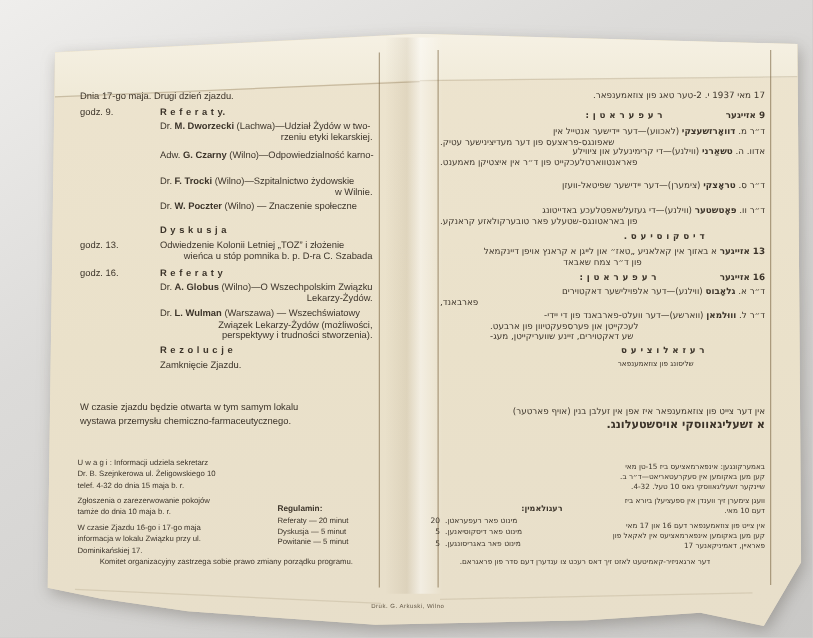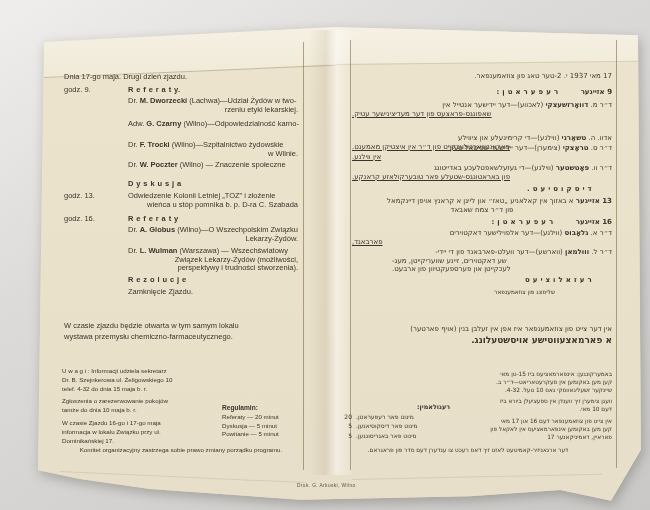--- a/index.html
+++ b/index.html
@@ -36,24 +36,24 @@
   .hd{font-weight:700;letter-spacing:.4px;}
   b{font-weight:700;}
   .center2{text-align:left;width:234px;line-height:10.5px;}
   .small{font-size:6.2px;line-height:8.8px;}
   .gap{height:4px;}
   
   .pg-r{position:absolute;left:352px;top:70px;width:260px;color:#3c342a;
         font-family:"DejaVu Sans",sans-serif;font-size:7px;line-height:8.5px;direction:rtl;}
   .pg-r .row{position:absolute;right:0;width:260px;}
   .y1{text-align:right;white-space:nowrap;padding-left:33px;}
-  .y2{text-align:left;white-space:nowrap;text-decoration:underline;}
+  .y2{text-align:left;white-space:nowrap;}
   .yc{text-align:center;white-space:nowrap;}
   .yind{text-align:left;margin-left:40px;white-space:nowrap;}
-  .yhd{font-weight:700;margin-right:20px;letter-spacing:.3px;}
+  .yhd{font-weight:700;margin-right:48px;letter-spacing:.3px;}
   .ytime{font-weight:700;}
   .ysmall{font-size:5.8px;line-height:7.8px;}
   .notes{position:absolute;right:0;width:172px;text-align:right;}
   .reg{position:absolute;left:-12px;width:110px;direction:ltr;}
   .reg .lbl{text-align:right;font-weight:700;font-size:6.4px;direction:rtl;}
   .reg-row{display:flex;gap:4px;font-size:6px;line-height:9.5px;}
   .reg-row .num{min-width:12px;text-align:right;}
   .imprint{position:absolute;left:297px;top:483px;font-size:4.8px;letter-spacing:.4px;color:#5f5442;
            font-family:"Liberation Sans",sans-serif;}
 </style>
@@ -176,27 +176,26 @@
 
       <div class="row y1" style="top:18px">
         <span class="ytime">9 אזייגער</span>
         <span class="yhd">ר ע פ ע ר א ט ן :</span>
       </div>
 
       <div class="row" style="top:31px">
         <div class="y1"><span>ד״ר מ. </span><b>דוואָרזשעצקי</b><span> (לאכווע)—דער יידישער אנטייל אין</span></div>
         <div class="y2">שאפונגס-פראצעס פון דער מעדיצינישער עטיק.</div>
       </div>
-      <div class="row" style="top:64px">
+      <div class="row" style="top:47px">
         <div class="y1"><span>אדוו. ה. </span><b>טשאַרני</b><span> (ווילנע)—די קרימינעלע און ציווילע</span></div>
         <div class="y2">פאראנטווארטלעכקייט פון ד״ר אין איצטיקן מאמענט.</div>
       </div>
       <div class="row" style="top:74px">
         <div class="y1"><span>ד״ר ס. </span><b>טראָצקי</b><span> (צימערן)—דער יידישער שפיטאל-וועזן</span></div>
-        <div class="y2">אין ווילנע.</div>
       </div>
       <div class="row" style="top:94px">
         <div class="y1"><span>ד״ר וו. </span><b>פּאָטשטער</b><span> (ווילנע)—די געזעלשאפטלעכע באדייטונג</span></div>
         <div class="y2">פון באראטונגס-שטעלע פאר טובערקולאזע קראנקע.</div>
       </div>
 
       <div class="row y1" style="top:115px">
         <span class="yhd">ד י ס ק ו ס י ע ס .</span>
       </div>
 
@@ -209,34 +208,34 @@
         <span class="ytime">16 אזייגער</span>
         <span class="yhd">ר ע פ ע ר א ט ן :</span>
       </div>
 
       <div class="row" style="top:159px">
         <div class="y1"><span>ד״ר א. </span><b>גלאָבוס</b><span> (ווילנע)—דער אלפוילישער דאקטוירים</span></div>
         <div class="y2">פארבאנד,</div>
       </div>
       <div class="row" style="top:178px">
         <div class="y1"><span>ד״ר ל. </span><b>וווּלמאן</b><span> (ווארשע)—דער וועלט-פארבאנד פון די יידי-</span></div>
+        <div class="yind">לעכקייטן און פערספעקטיוון פון ארבעט.</div>
         <div class="yind">שע דאקטוירים, זיינע שוועריקייטן, מעג-</div>
-        <div class="yind">לעכקייטן און פערספעקטיוון פון ארבעט.</div>
       </div>
 
       <div class="row y1" style="top:206px">
         <span class="yhd">ר ע ז א ל ו צ י ע ס</span>
       </div>
       <div class="row y1 ysmall" style="top:219px">
         <span style="margin-right:57px">שליסונג פון צוזאמענפאר</span>
       </div>
 
       <div class="row" style="top:255px;text-align:right">
         <div>אין דער צייט פון צוזאמענפאר איז אפן אין זעלבן בנין (אויף פארטער)</div>
-        <div style="font-weight:700;font-size:9px;line-height:13px">א פארמאצעווטישע אויסשטעלונג.</div>
+        <div style="font-weight:700;font-size:9px;line-height:13px">א זשעליגאווסקי אויסשטעלונג.</div>
       </div>
 
       <div class="notes ysmall" style="top:301px">
         <div>באמערקונגען: אינפארמאציעס ביז 15-טן מאי</div>
         <div>קען מען באקומען אין סעקרעטאריאט—ד״ר ב.</div>
         <div>שיינקער זשעליגאווסקי גאס 10 טעל. 4-32.</div>
         <div class="gap"></div>
         <div>וועגן צימערן זיך ווענדן אין ספעציעלן ביורא ביז</div>
         <div>דעם 10 מאי.</div>
         <div class="gap"></div>

